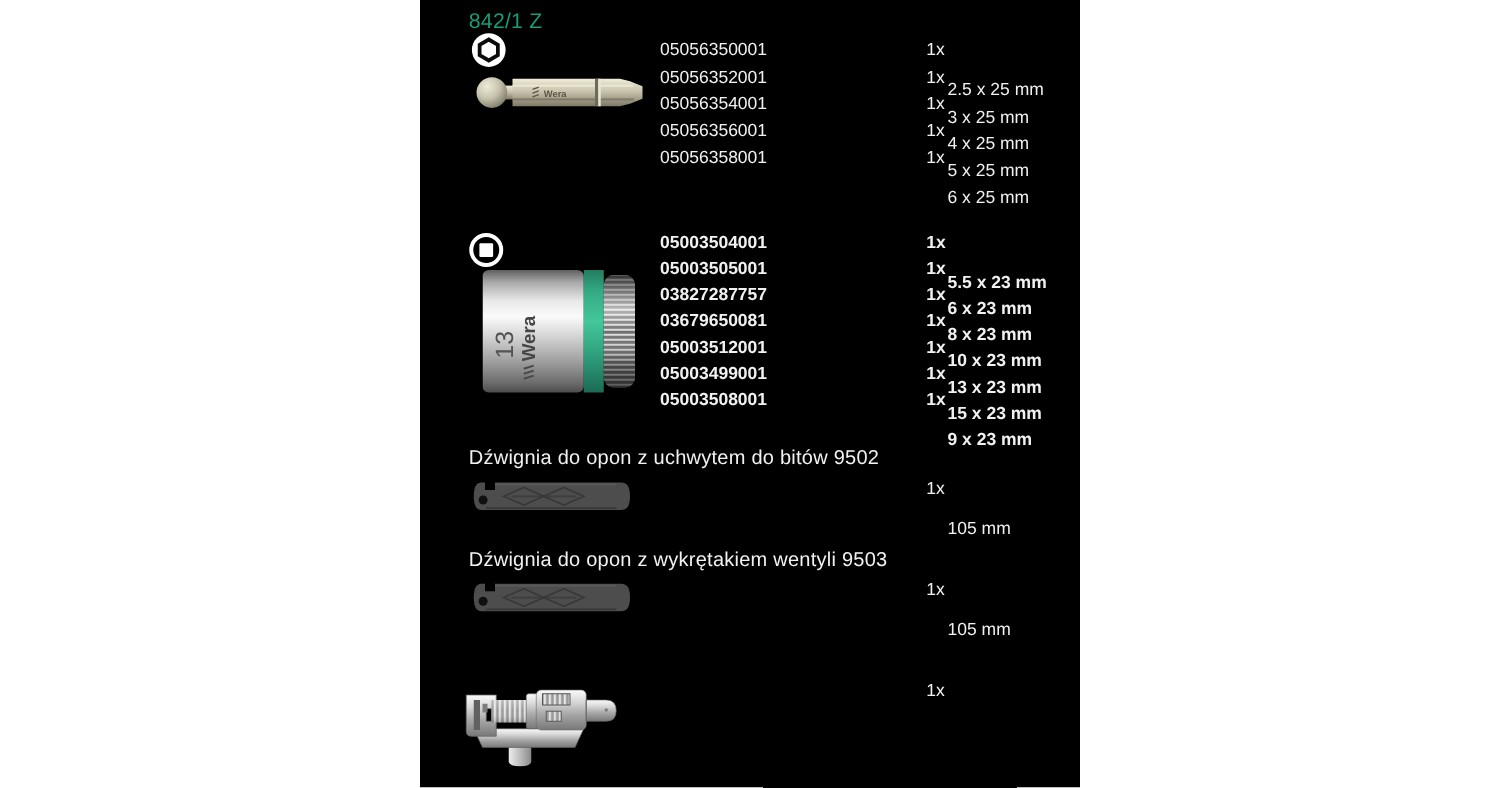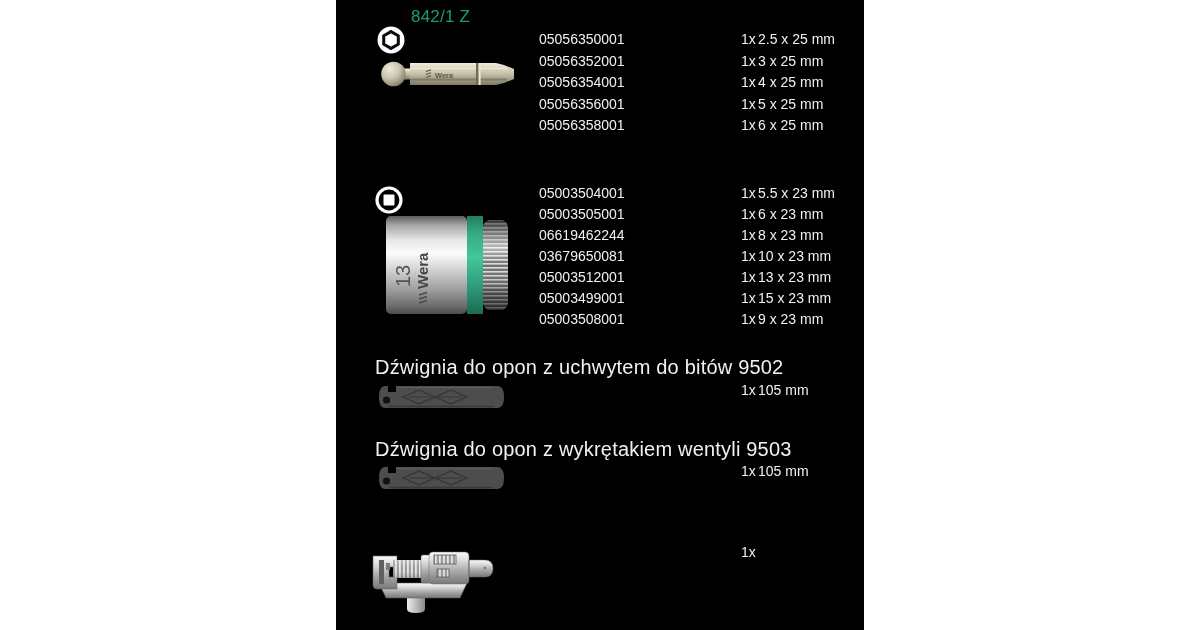--- a/index.html
+++ b/index.html
@@ -8,32 +8,32 @@
     font-family:"Liberation Sans", sans-serif;
   }
   .panel{
     position:absolute;left:336px;top:0;width:528px;height:630px;background:#000;
   }
   .abs{position:absolute;}
   .sec-title{
     position:absolute;left:39px;white-space:nowrap;
     font-size:17px;line-height:20px;letter-spacing:0.2px;
   }
-  .title-green{color:#189c77;margin-left:36px;}
-  .title-white{color:#f1f1f1;font-size:20px;line-height:18px;}
+  .title-green{color:#189c77;}
+  .title-white{color:#f1f1f1;font-size:16px;line-height:18px;}
   .rows{position:absolute;left:0;right:0;}
   .srow{position:relative;height:21.5px;line-height:21.5px;}
-  .rows-tight .srow{height:21px;line-height:21px;}
+  .rows-tight .srow{height:21px;line-height:21px;font-weight:bold;}
   .rows-single .srow{height:20px;line-height:20px;}
   .srow span{
     position:absolute;top:0;white-space:nowrap;color:#f1f1f1;font-size:14px;
   }
-  .c-part{left:192px;margin-left:11px;}
+  .c-part{left:192px;}
   .c-qty{left:391px;margin-left:14px;}
-  .c-size{left:422px;}
+  .c-size{left:422px;margin-top:32px;}
   .icon-badge{position:absolute;}
   svg{display:block;}
 </style>
 </head>
 <body>
 
 <div class="panel">
 
   <div class="sec-title title-green" style="top:7px">842/1 Z</div>
 
@@ -156,21 +156,21 @@
       <span class="c-part">05003504001</span>
       <span class="c-qty">1x</span>
       <span class="c-size">5.5 x 23 mm</span>
     </div>
     <div class="srow">
       <span class="c-part">05003505001</span>
       <span class="c-qty">1x</span>
       <span class="c-size">6 x 23 mm</span>
     </div>
     <div class="srow">
-      <span class="c-part">06619462244</span>
+      <span class="c-part">03827287757</span>
       <span class="c-qty">1x</span>
       <span class="c-size">8 x 23 mm</span>
     </div>
     <div class="srow">
       <span class="c-part">03679650081</span>
       <span class="c-qty">1x</span>
       <span class="c-size">10 x 23 mm</span>
     </div>
     <div class="srow">
       <span class="c-part">05003512001</span>

